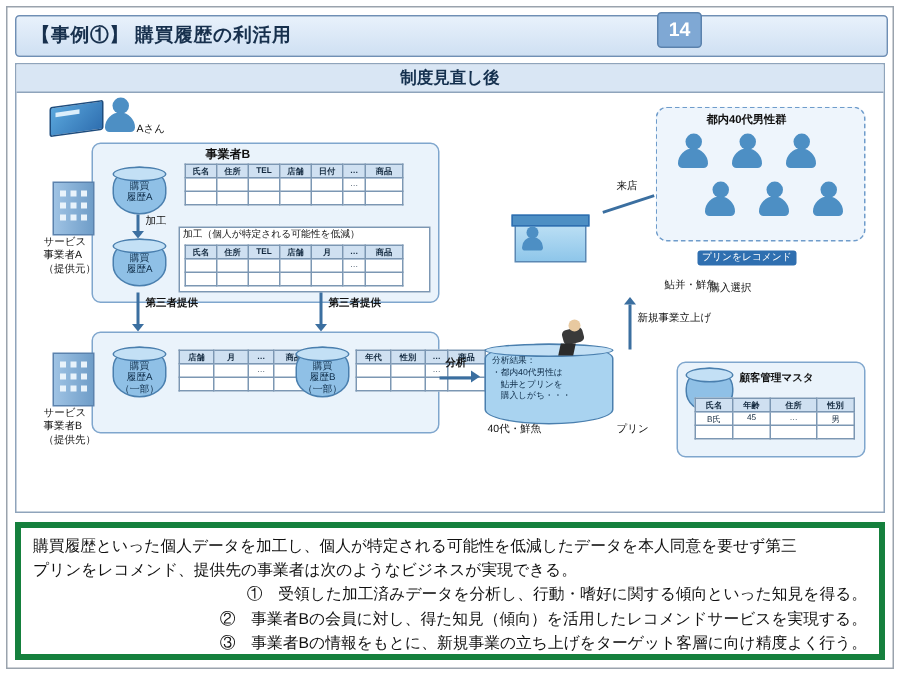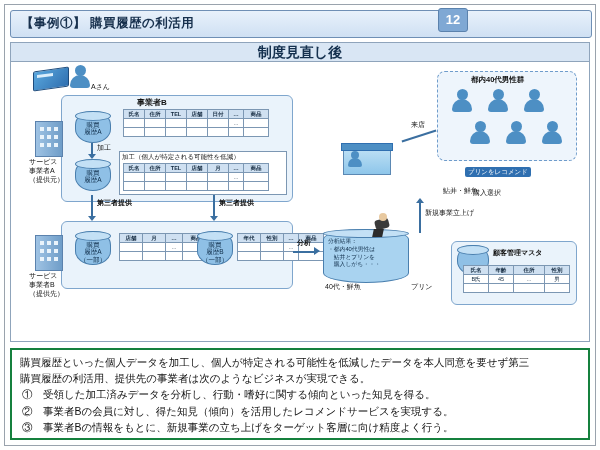--- a/index.html
+++ b/index.html
@@ -10,21 +10,21 @@
   
   .titlebar{position:absolute;left:10px;top:10px;width:580px;height:26px;
     background:linear-gradient(to bottom,#e8f1fb,#cfe0f3);border:1px solid #6f8fb5;border-radius:3px;}
   .titlebar .txt{position:absolute;left:10px;top:4px;font-size:12.5px;font-weight:bold;color:#17304d;letter-spacing:.5px;}
   .pagenum{position:absolute;right:8px;top:8px;width:28px;height:22px;background:#7fa8d4;border:1px solid #5b82ad;
     border-radius:3px;color:#fff;font-size:13px;font-weight:bold;text-align:center;line-height:22px;}
 
   
   .panel{position:absolute;left:10px;top:42px;width:580px;height:300px;border:1px solid #8fa4bb;background:#fff;box-sizing:border-box;}
   .panel-head{position:absolute;left:0;top:0;width:578px;height:18px;background:#d9e6f4;border-bottom:1px solid #8fa4bb;
-    text-align:center;font-size:14px;font-weight:bold;color:#14304e;line-height:18px;}
+    text-align:center;font-size:11px;font-weight:bold;color:#14304e;line-height:18px;}
 
   
   .lbl{position:absolute;font-size:7px;color:#111;line-height:1.25;white-space:pre;}
   .lbl-b{font-weight:bold;}
 
   
   .region{position:absolute;border:1px solid #7fa6cd;background:#eaf3fb;border-radius:6px;}
   .region-dash{position:absolute;border:1px dashed #6f9ccb;background:#eef5fc;border-radius:8px;}
 
   
@@ -44,37 +44,37 @@
   
   table.t{position:absolute;border-collapse:collapse;background:#fff;}
   table.t td{border:1px solid #7c97b3;font-size:5.5px;padding:0;text-align:center;color:#13293f;height:8px;}
   table.t td.h{background:#cfe0f1;font-weight:bold;}
 
   
   .arrow{position:absolute;background:#3b6fa0;}
   .arrowhead{position:absolute;width:0;height:0;}
 
   
-  .note{position:absolute;left:10px;top:348px;width:580px;height:92px;border:2px solid #15803d;background:#fff;box-sizing:border-box;padding:5px 8px;}
+  .note{position:absolute;left:10px;top:348px;width:580px;height:92px;border:4px solid #15803d;background:#fff;box-sizing:border-box;padding:5px 8px;}
   .note p{margin:0 0 2px 0;font-size:10.5px;color:#111;line-height:1.35;}
-  .note p.indent{text-indent:0;padding-left:2px;}
+  .note p.indent{text-indent:0;padding-left:2px;text-align:right;}
 
   .whitebox{position:absolute;background:#fff;border:1px solid #7c97b3;}
   .sitebox{position:absolute;background:#2f6fb0;border:1px solid #1e4c7d;border-radius:3px;color:#fff;font-size:8px;font-weight:bold;text-align:center;line-height:14px;}
 </style>
 </head>
 <body>
 
 <div class="page">
   <div class="frame"></div>
 
   <div class="titlebar">
     <div class="txt">【事例①】 購買履歴の利活用</div>
   </div>
-  <div class="pagenum">12</div>
+  <div class="pagenum">14</div>
 
   <div class="panel">
     <div class="panel-head">制度見直し後</div>
 
     <div style="position:absolute;left:22px;top:26px;width:34px;height:18px;background:linear-gradient(135deg,#5aa7dd,#2f6fb0);border:1px solid #1e4c7d;border-radius:2px;transform:skewY(-8deg);"></div>
     <div style="position:absolute;left:26px;top:31px;width:16px;height:3px;background:#dbeefb;transform:skewY(-8deg);"></div>
     <div class="person" style="left:58px;top:22px;width:22px;height:24px;">
       <div class="head"></div>
         <div class="body"></div>
     </div>
@@ -340,18 +340,18 @@
             <td>&nbsp;</td>
         <td>&nbsp;</td>
             <td>&nbsp;</td>
       </tr>
     </tbody>
       </table>
   </div>
 
   <div class="note">
     <p>購買履歴といった個人データを加工し、個人が特定される可能性を低減したデータを本人同意を要せず第三</p>
-    <p>購買履歴の利活用、提供先の事業者は次のようなビジネスが実現できる。</p>
+    <p>プリンをレコメンド、提供先の事業者は次のようなビジネスが実現できる。</p>
     <p class="indent">①　受領した加工済みデータを分析し、行動・嗜好に関する傾向といった知見を得る。</p>
     <p class="indent">②　事業者Bの会員に対し、得た知見（傾向）を活用したレコメンドサービスを実現する。</p>
     <p class="indent">③　事業者Bの情報をもとに、新規事業の立ち上げをターゲット客層に向け精度よく行う。</p>
   </div>
 </div>
 
 </body></html>

